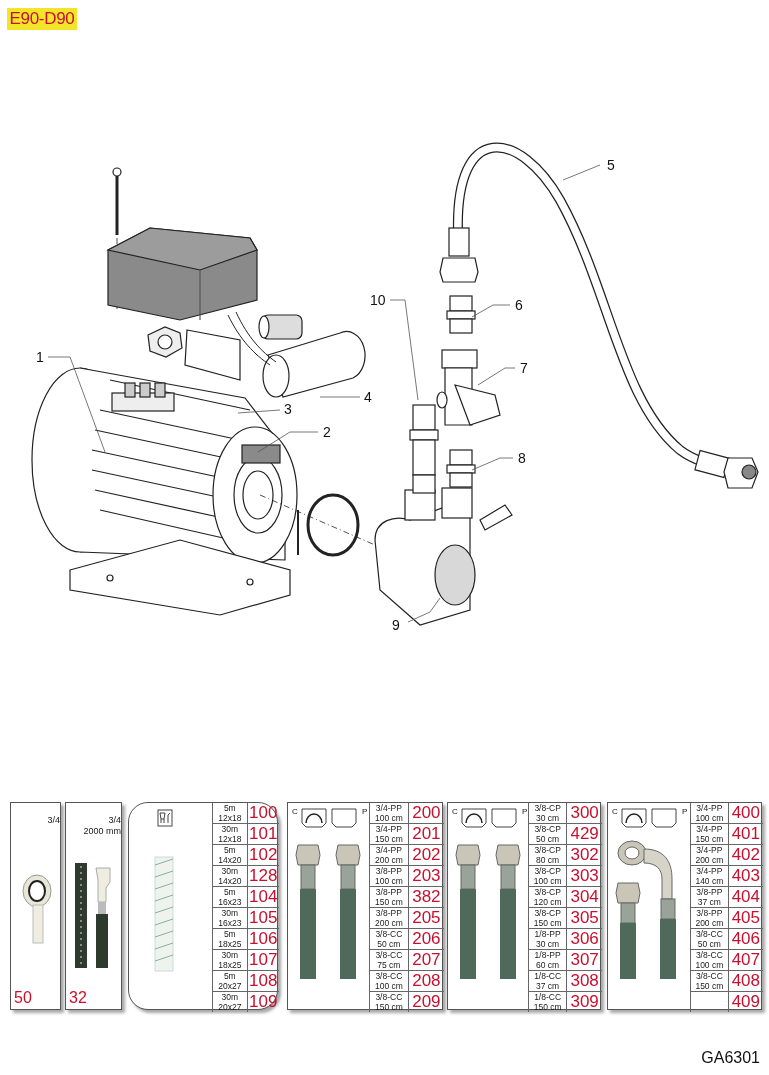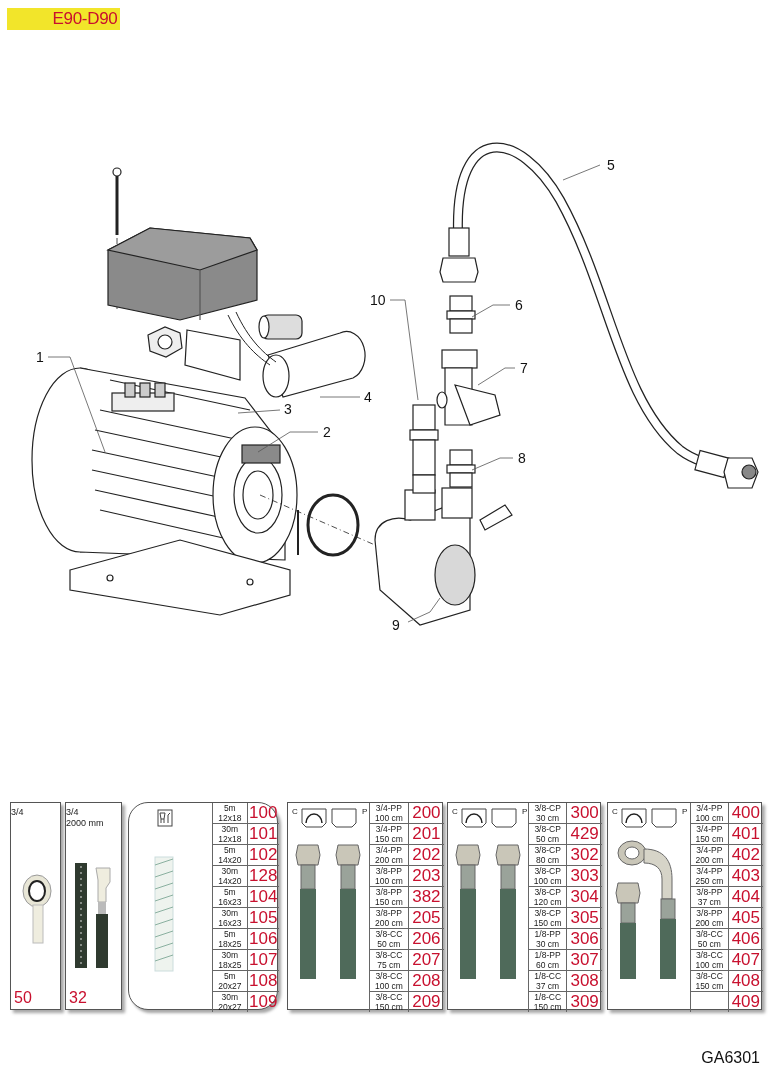--- a/index.html
+++ b/index.html
@@ -1,25 +1,25 @@
 <!DOCTYPE html>
 <html><head>
 <meta charset="utf-8">
 <style>
   html, body { margin: 0; padding: 0; background: #ffffff; }
   body { width: 769px; height: 1075px; position: relative; overflow: hidden;
          font-family: "Liberation Sans", sans-serif; color: #1a1a1a; }
   .model-tag { position: absolute; left: 7px; top: 8px; width: 70px; height: 22px;
                background: #f2e52a; color: #c8102e; font-size: 17px; line-height: 22px;
-               text-align: center; letter-spacing: -0.3px; padding-left: 43px; }
+               text-align: center; letter-spacing: -0.3px; }
   #diagram { position: absolute; left: 0; top: 0; width: 769px; height: 700px; }
   .callout { font-family: "Liberation Sans", sans-serif; font-size: 14px; fill: #111; }
   .panel { position: absolute; top: 802px; height: 208px; background: #fff;
            border: 1px solid #555; box-shadow: 3px 3px 3px rgba(0,0,0,0.35); box-sizing: border-box; }
-  .ptitle { position: absolute; left: 0; right: 0; top: 4px; text-align: left; font-size: 9px; line-height: 11px; }
+  .ptitle { position: absolute; left: 0; right: 0; top: 12px; text-align: right; font-size: 9px; line-height: 11px; }
   .pnum-big { position: absolute; left: 3px; bottom: 2px; color: #c8102e; font-size: 16px; }
   .spec-table { position: absolute; top: 0; bottom: 0; border-collapse: collapse; }
   .spec-table td { border-left: 1px solid #666; border-bottom: 1px solid #666; padding: 0; }
   .spec-table tr:last-child td { border-bottom: none; }
   .spec { font-size: 8.5px; line-height: 10px; text-align: center; }
   .num { color: #c8102e; font-size: 17px; text-align: center; }
   .icon-box { position: absolute; }
   .footer-code { position: absolute; right: 9px; top: 1049px; font-size: 16px; color: #111; }
 </style>
 </head>
@@ -500,21 +500,21 @@
         <tr style="height: 20.6px;">
           <td class="spec" style="width: 52%;">
             <div>3/4-PP</div>
             <div>200 cm</div>
           </td>
           <td class="num">402</td>
         </tr>
         <tr style="height: 20.6px;">
           <td class="spec" style="width: 52%;">
             <div>3/4-PP</div>
-            <div>250 cm</div>
+            <div>140 cm</div>
           </td>
           <td class="num">403</td>
         </tr>
         <tr style="height: 20.6px;">
           <td class="spec" style="width: 52%;">
             <div>3/8-PP</div>
             <div>37 cm</div>
           </td>
           <td class="num">404</td>
         </tr>

